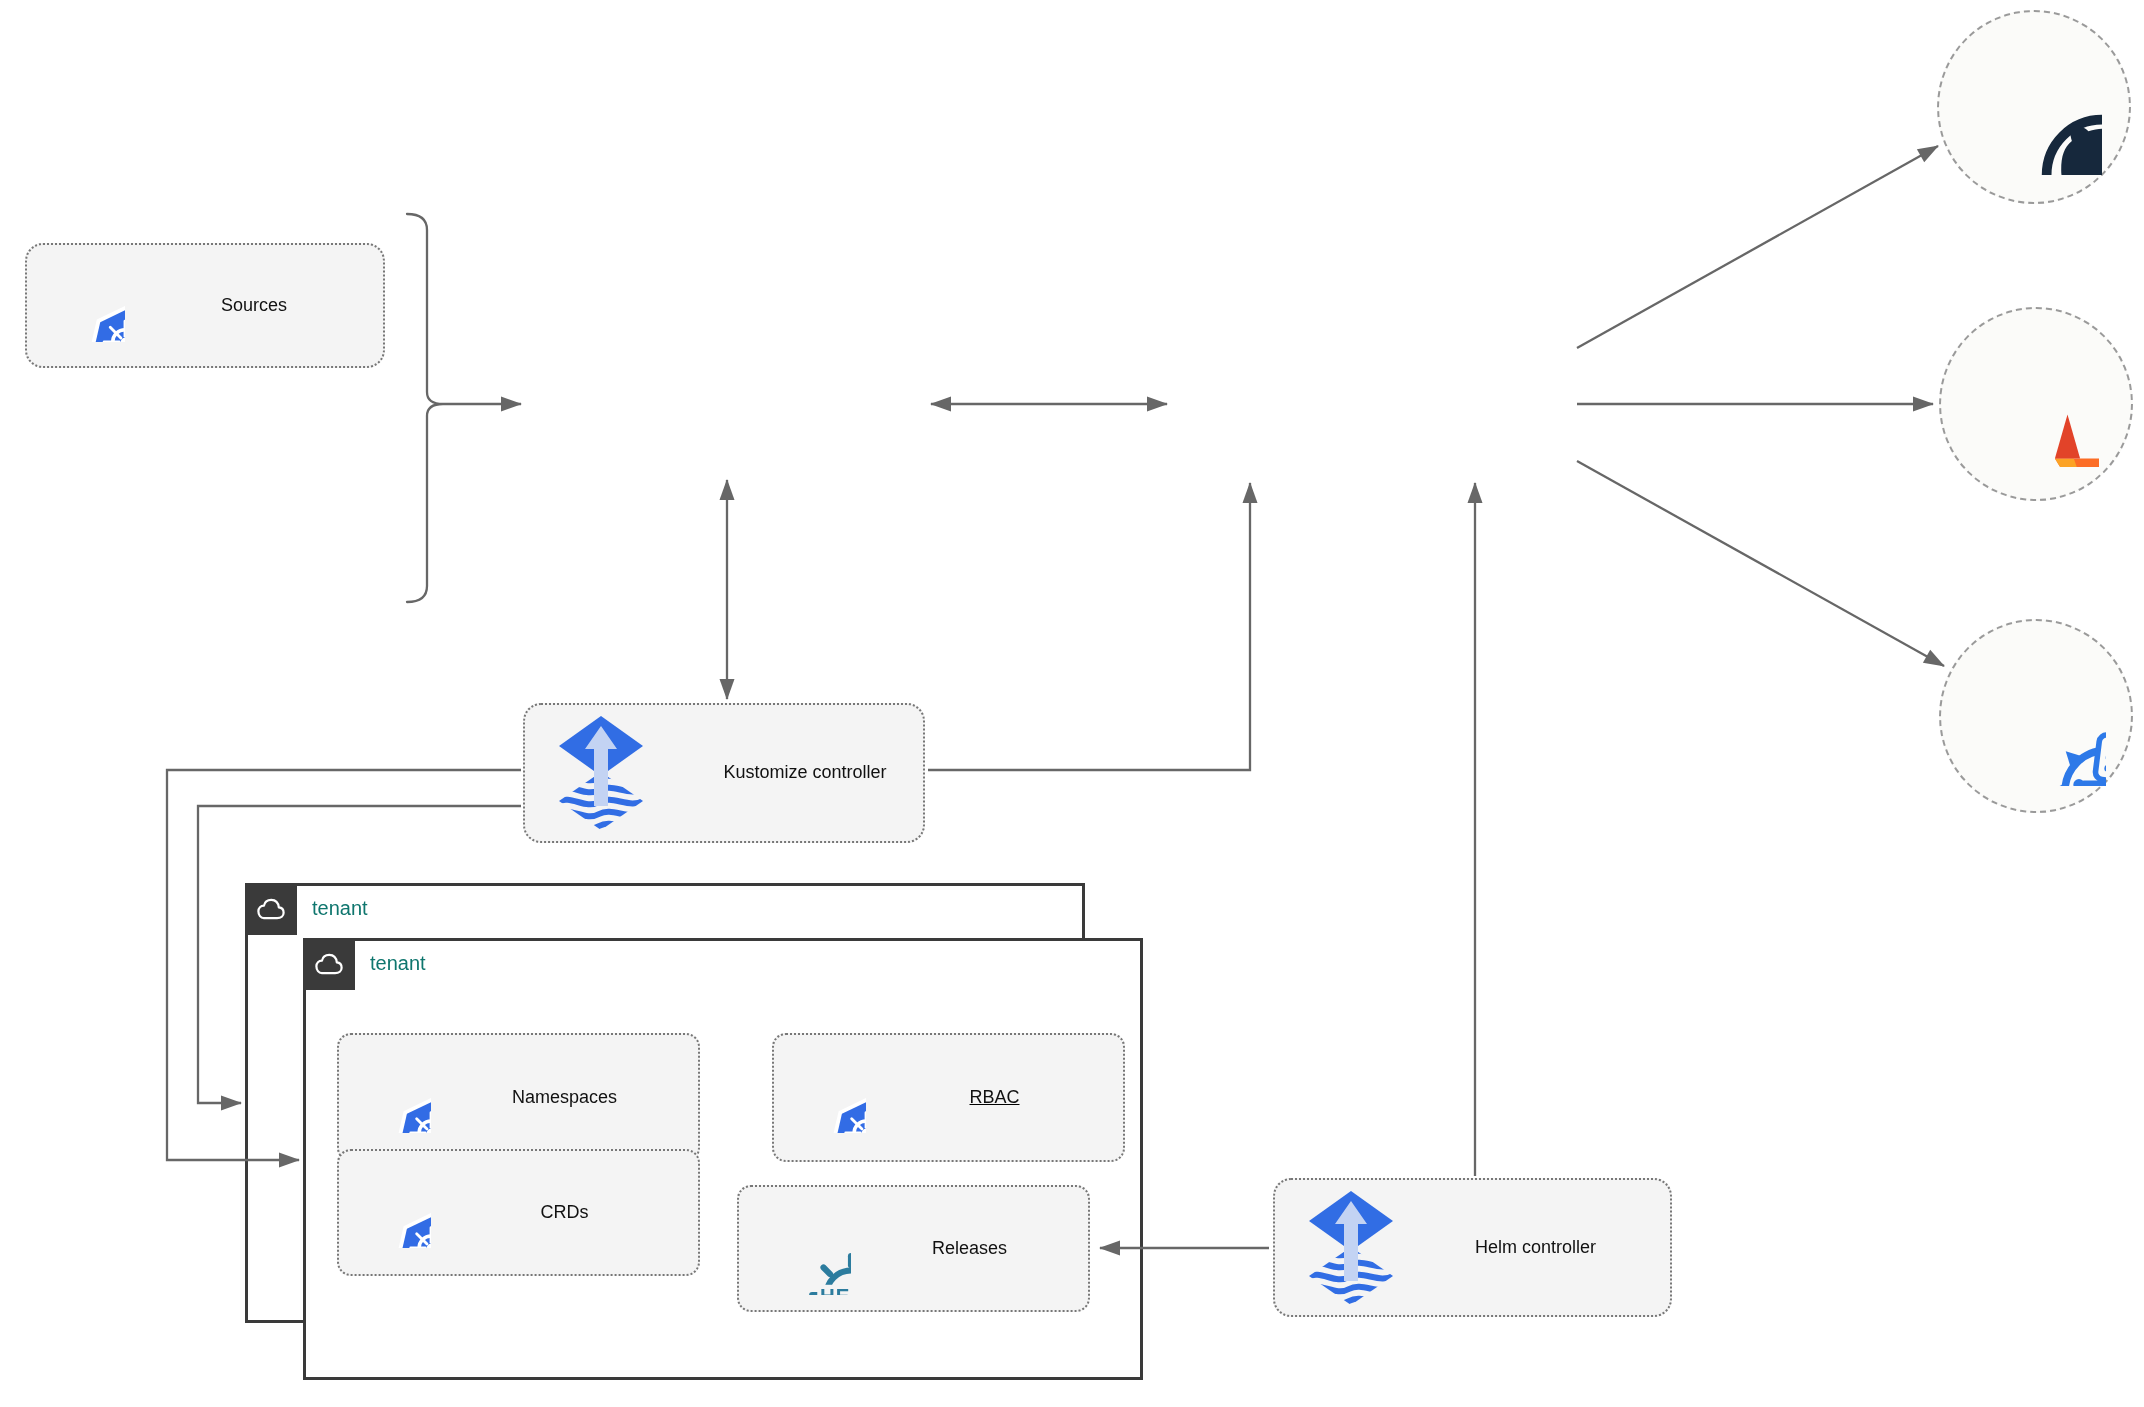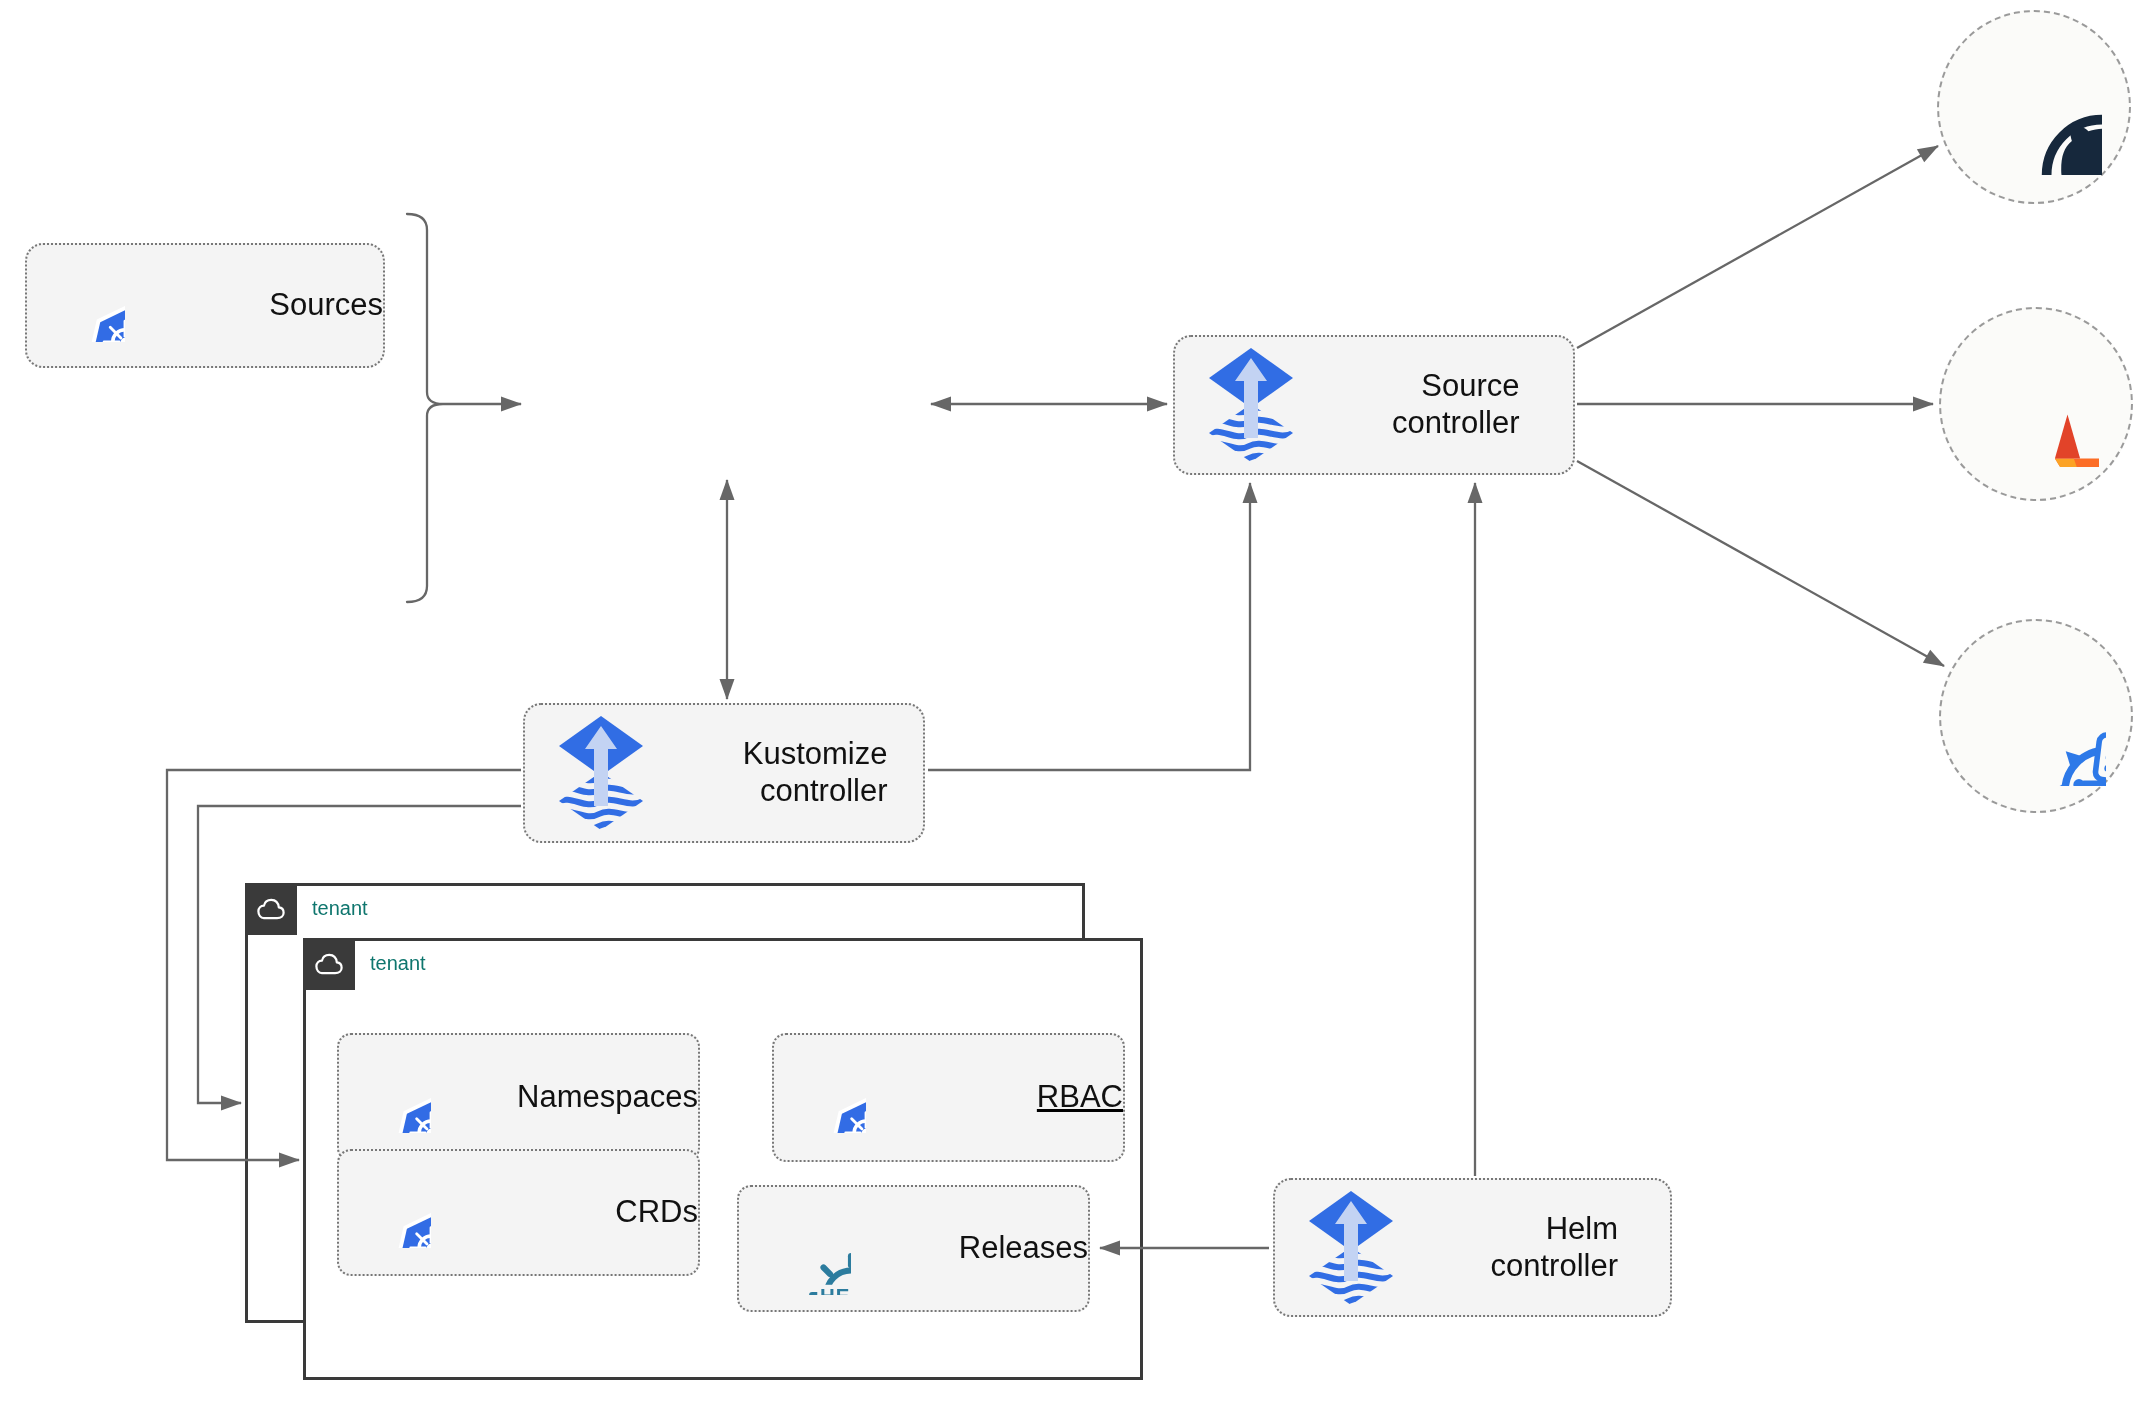--- a/index.html
+++ b/index.html
@@ -3,21 +3,21 @@
 <meta charset="utf-8">
 <style>
   html,body{margin:0;padding:0;background:#ffffff;}
   body{width:2144px;height:1407px;font-family:"Liberation Sans",sans-serif;position:relative;overflow:hidden;}
   .stage{position:absolute;left:0;top:0;width:2144px;height:1407px;}
 
   
   .node{position:absolute;display:flex;align-items:center;box-sizing:border-box;
         background:var(--box-fill,#f4f4f4);border:2px dotted var(--box-border,#777);
         border-radius:18px;z-index:3;}
-  .node .label{flex:1;text-align:right;font-size:31px;color:var(--label-color,#111);line-height:1.18;}
+  .node .label{flex:1;text-align:center;font-size:18px;color:var(--label-color,#111);line-height:1.18;}
   .lbl-narrow{max-width:165px;margin:0 auto;}
   .icon-wrap{margin-left:26px;display:flex;align-items:center;}
 
   
   .tenant-box{position:absolute;box-sizing:border-box;border:3px solid var(--tenant-dark,#3a3a3a);}
   .tenant-back{z-index:1;background:transparent;}
   .tenant-front{z-index:2;background:#ffffff;}
   .tenant-tab{position:absolute;width:52px;height:52px;background:var(--tenant-dark,#3a3a3a);
               display:flex;align-items:center;justify-content:center;z-index:3;}
   .tenant-label{position:absolute;font-size:20px;color:#0f766e;z-index:3;}
@@ -181,30 +181,20 @@
     <span class="icon-wrap">
       <svg width="72" height="72" viewBox="-50 -50 100 100">
           <use href="#sym-k8s"></use>
         </svg>
       </span>
     <span class="label">Sources</span>
   </div>
 
 
 
-  <div class="node" style="left:1173px;top:335px;width:402px;height:140px;">
-    <span class="icon-wrap">
-      <svg width="100" height="114" viewBox="0 0 100 114">
-          <use href="#sym-flux"></use>
-        </svg>
-      </span>
-    <span class="label">
-        <span class="lbl-narrow" style="display:block">Source controller</span>
-      </span>
-  </div>
 
   <div class="node" style="left:523px;top:703px;width:402px;height:140px;gap:36px;">
     <span class="icon-wrap">
       <svg width="100" height="114" viewBox="0 0 100 114">
           <use href="#sym-flux"></use>
         </svg>
       </span>
     <span class="label">
         <span class="lbl-narrow" style="display:block">Kustomize controller</span>
       </span>

